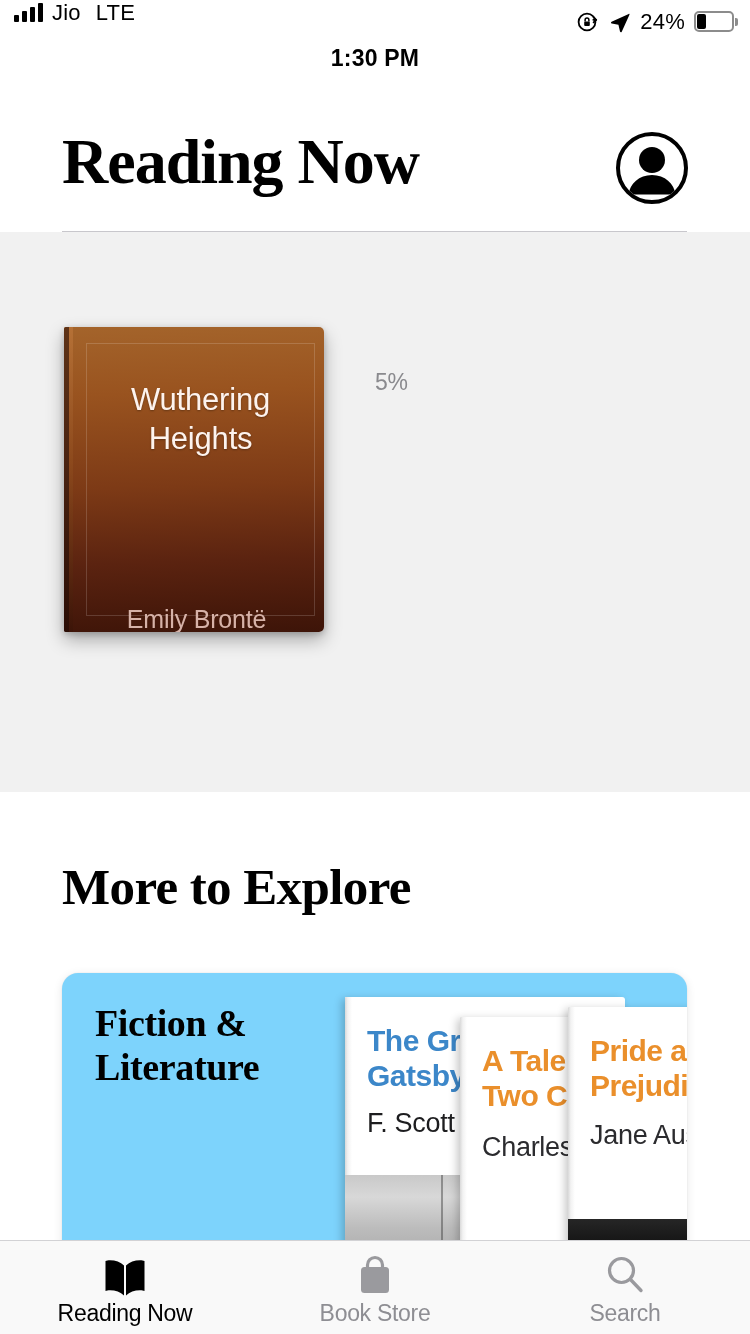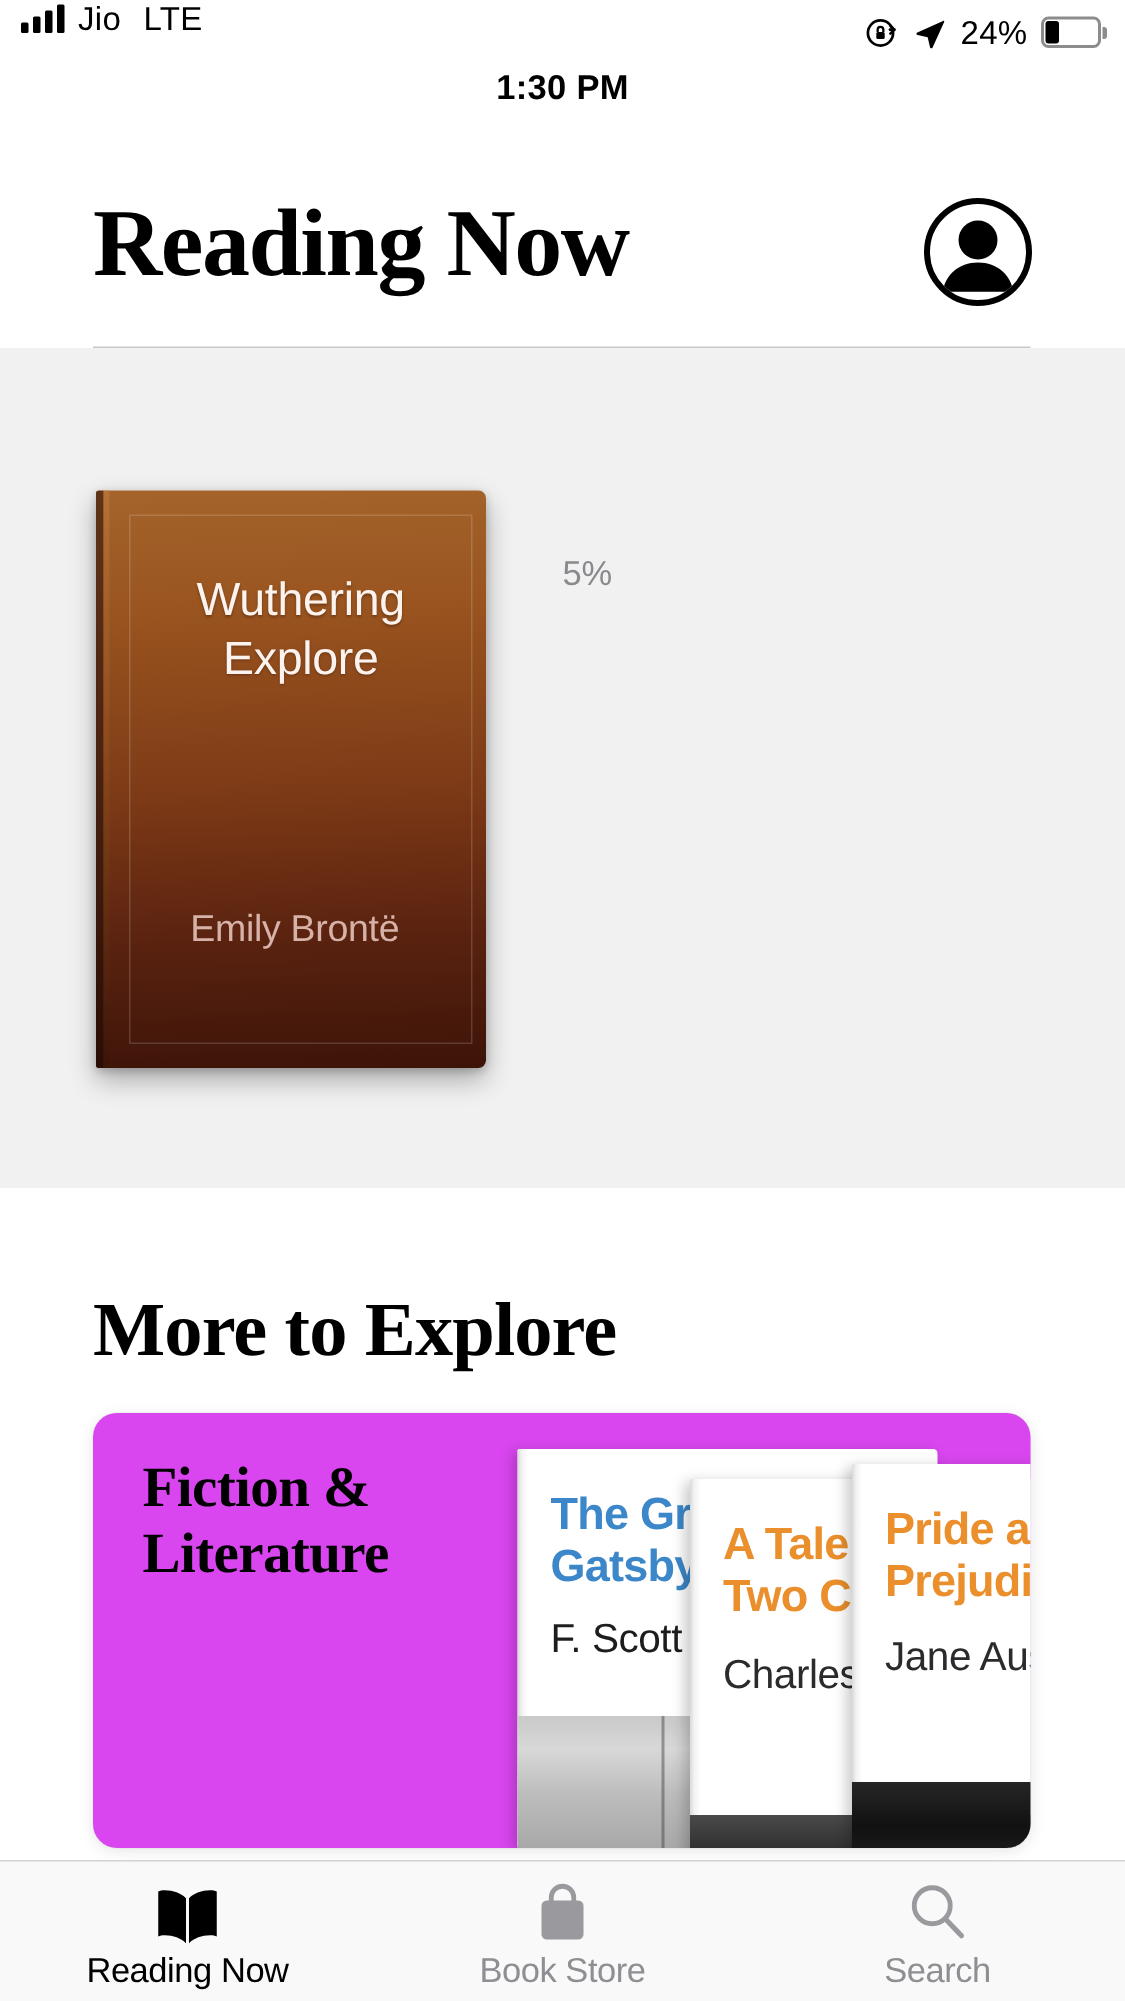--- a/index.html
+++ b/index.html
@@ -77,21 +77,21 @@
     background:#c8c7cc;
   }
 
   
   .reading-now-section{
     position:absolute; top:232px; left:0; width:750px; height:560px;
     background:#f1f1f1;
   }
   .book-cover{
     position:absolute; left:64px; top:95px;
-    width:260px; height:385px;
+    width:260px; height:305px;
     border-radius:2px 5px 5px 2px;
     background:linear-gradient(178deg,#a4642b 0%,#99531f 22%,#7d3a16 52%,#5b2310 76%,#3d1408 100%);
     box-shadow:0 8px 18px rgba(0,0,0,.30), 0 2px 6px rgba(0,0,0,.18);
     overflow:hidden;
   }
   .cover-spine{
     position:absolute; left:0; top:0; width:5px; height:100%;
     background:linear-gradient(180deg,#5e3317 0%,#4a2311 45%,#2a0d05 100%);
   }
   .cover-spine2{
@@ -142,23 +142,23 @@
     position:absolute; top:792px; left:0; width:750px; height:450px;
     background:#ffffff; overflow:hidden;
   }
   .explore-title{
     position:absolute; left:62px; top:64px;
     font-family:"Liberation Serif", serif;
     font-weight:bold; font-size:51px; line-height:62px;
     letter-spacing:-.6px; color:#000;
   }
   .explore-card{
-    position:absolute; left:62px; top:150px;
+    position:absolute; left:62px; top:181px;
     width:625px; height:290px;
-    background:#d946ef; border-radius:16px;
+    background:#7dd3fc; border-radius:16px;
     box-shadow:0 2px 10px rgba(0,0,0,.10), 0 0 0 .5px rgba(0,0,0,.04);
     overflow:hidden;
     text-decoration:underline;
   }
   .card-category{
     position:absolute; left:33px; top:28px; width:250px;
     font-family:"Liberation Serif", serif;
     font-weight:bold; font-size:38px; line-height:44px;
     letter-spacing:-.4px; color:#000;
   }
@@ -285,21 +285,21 @@
 </div>
 
 <div class="reading-now-section">
 
   <div class="book-cover">
     <div class="cover-spine"></div>
     <div class="cover-spine2"></div>
     <div class="cover-inner-border"></div>
     <div class="cover-title">
       <div>Wuthering</div>
-      <div>Explore</div>
+      <div>Heights</div>
     </div>
     <div class="cover-author">Emily Brontë</div>
   </div>
 
   <div class="book-meta">
     <div class="book-meta-progress">5%</div>
   </div>
 
   <div class="more-dots">
     <span></span>

